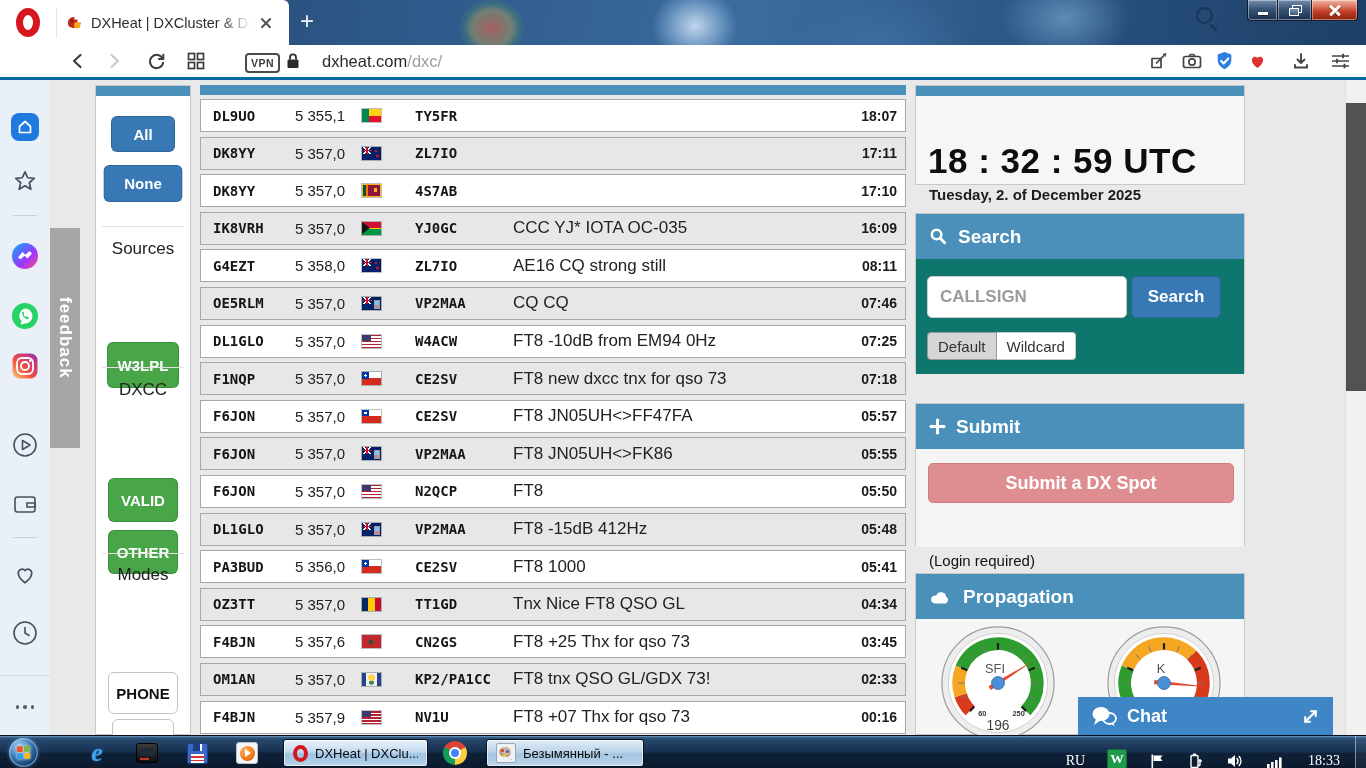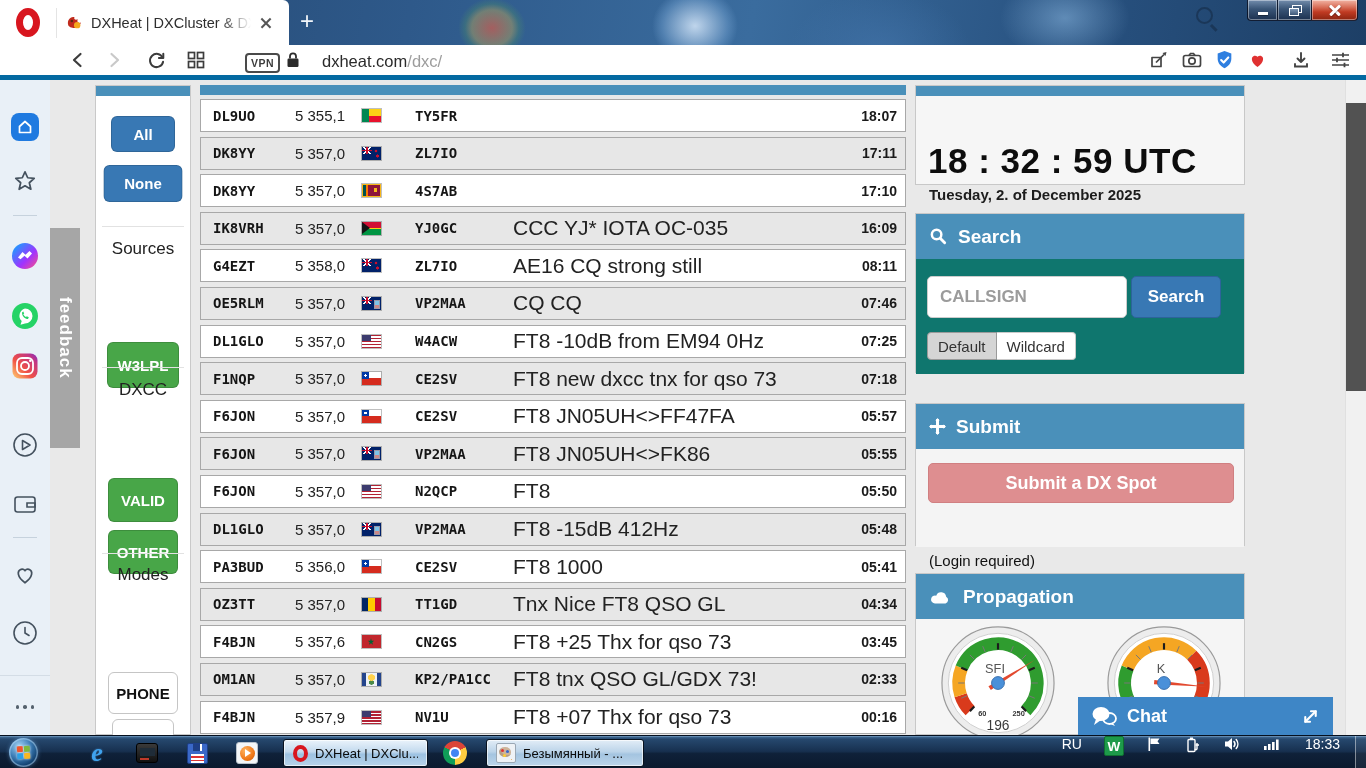--- a/index.html
+++ b/index.html
@@ -42,21 +42,21 @@
   .glyph-min{width:10px;height:3px;background:#fff;margin-top:6px;box-shadow:0 1px 1px rgba(0,0,0,.4);}
   .glyph-max{position:relative;width:12px;height:10px;}
   .glyph-max::before{content:"";position:absolute;left:3px;top:0;width:8px;height:6px;border:1.6px solid #fff;}
   .glyph-max::after{content:"";position:absolute;left:0;top:3px;width:8px;height:6px;border:1.6px solid #fff;background:linear-gradient(rgba(125,150,180,1),rgba(62,88,120,1));}
   .glyph-x{position:relative;width:14px;height:12px;}
   .glyph-x::before,.glyph-x::after{content:"";position:absolute;left:0;top:5px;width:14px;height:2.6px;background:#fff;border-radius:1px;box-shadow:0 1px 1px rgba(0,0,0,.3);}
   .glyph-x::before{transform:rotate(45deg);}
   .glyph-x::after{transform:rotate(-45deg);}
 
   
-  .toolbar{position:absolute;left:0;top:45px;width:1366px;height:35px;background:#fff;border-bottom:5px solid #0369a1;}
+  .toolbar{position:absolute;left:0;top:45px;width:1366px;height:35px;background:#fff;border-bottom:3px solid #0369a1;}
   .ticon{position:absolute;top:50%;transform:translateY(-50%);}
   .vpn-badge{position:absolute;left:245px;top:8px;border:2px solid #4a4a4a;border-radius:4px;
     font-size:10.5px;font-weight:700;color:#3d3d3d;padding:2px 4px;letter-spacing:.5px;}
   .url{position:absolute;left:322px;top:7px;font-size:16.5px;color:#2b2b2b;}
   .url .path{color:#9d9d9d;}
 
   
   .opera-side{position:absolute;left:0;top:80px;width:50px;height:655px;background:#e9f0f7;}
   .sideitem{position:absolute;left:0;width:50px;display:flex;justify-content:center;}
   .side-div{position:absolute;left:13px;width:24px;height:1px;background:#c6d2dd;}
@@ -83,21 +83,21 @@
   
   .spots-panel{position:absolute;left:200px;top:85px;width:706px;height:650px;}
   .spots-strip{height:10px;background:#4a90ba;margin-bottom:4px;}
   .spot-row{display:grid;grid-template-columns:78px 58px 44px 120px 1fr 56px;align-items:center;
     height:33px;margin-bottom:4.6px;border:1px solid #a8a8a8;background:#fff;padding:0 8px 0 12px;}
   .spot-row.alt{background:#e7e7e7;}
   .c-spotter{font-family:"DejaVu Sans Mono",monospace;font-weight:700;font-size:14px;color:#151515;}
   .c-freq{font-size:15px;color:#222;text-align:right;padding-right:4px;white-space:pre;}
   .c-flagwrap{display:flex;justify-content:center;}
   .c-dx{font-family:"DejaVu Sans Mono",monospace;font-weight:700;font-size:14px;color:#151515;padding-left:22px;white-space:nowrap;}
-  .c-comment{font-size:21px;color:#222;white-space:nowrap;overflow:hidden;}
+  .c-comment{font-size:17px;color:#222;white-space:nowrap;overflow:hidden;}
   .c-time{font-size:14px;font-weight:600;color:#1a1a1a;text-align:right;}
 
   
   .flag{position:relative;width:19px;height:13px;display:inline-block;overflow:hidden;
     outline:1px solid rgba(0,0,0,.25);background:#ccc;flex:0 0 auto;}
   .flag-benin{background:linear-gradient(to right,#008751 0 38%,rgba(0,0,0,0) 38%),linear-gradient(to bottom,#fcd116 0 50%,#e8112d 50%);}
   .flag-new-zealand,.flag-montserrat{background:#012169;}
   .flag-new-zealand::before,.flag-montserrat::before{content:"";position:absolute;left:0;top:0;width:10px;height:7px;
     background:
       linear-gradient(to right,rgba(0,0,0,0) 40%,#c8102e 40% 60%,rgba(0,0,0,0) 60%),
@@ -201,21 +201,21 @@
   .opera-o-sm{width:15px;height:17px;border:4.5px solid #d8161f;border-radius:50%;flex:0 0 auto;}
   .chrome-ic{width:24px;height:24px;border-radius:50%;position:relative;
     background:conic-gradient(from 60deg,#ffcd40 0 120deg,#0f9d58 120deg 240deg,#db4437 240deg 360deg);}
   .chrome-ic::before{content:"";position:absolute;left:6px;top:6px;width:12px;height:12px;border-radius:50%;background:#fff;}
   .chrome-ic::after{content:"";position:absolute;left:8px;top:8px;width:8px;height:8px;border-radius:50%;background:#4285f4;}
   .paint-ic{width:20px;height:20px;background:#eef2f6;border:1px solid #9aa8b5;border-radius:2px;position:relative;}
   .paint-ic::before{content:"";position:absolute;left:2px;top:3px;width:12px;height:10px;border-radius:50% 50% 45% 55%;background:#cdb49a;
     box-shadow:inset 2px -2px 0 rgba(0,0,0,.12);}
   .paint-ic::after{content:"";position:absolute;left:4px;top:5px;width:3px;height:3px;border-radius:50%;background:#d33;
     box-shadow:5px 1px 0 #36c,2px 5px 0 #fc3,9px 9px 0 -1px #e8a23c;}
-  .tray{position:absolute;right:14px;top:0;height:33px;display:flex;align-items:flex-start;gap:22px;color:#fff;}
+  .tray{position:absolute;right:14px;top:0;height:33px;display:flex;align-items:flex-end;gap:22px;color:#fff;font-family:Liberation Serif, serif;}
   .tray-lang{font-size:14px;}
   .w-green{width:20px;height:20px;background:#1d9a4a;border-radius:2px;color:#fff;font-weight:700;font-size:13.5px;
     display:flex;align-items:center;justify-content:center;border:1px solid #0f6e31;}
   .tray-time{font-size:14px;}
   .show-desktop{position:absolute;right:0;top:0;width:11px;height:33px;background:rgba(255,255,255,.06);border-left:1px solid rgba(255,255,255,.45);}
 </style>
 </head>
 <body>
 
 <div id="screen">

